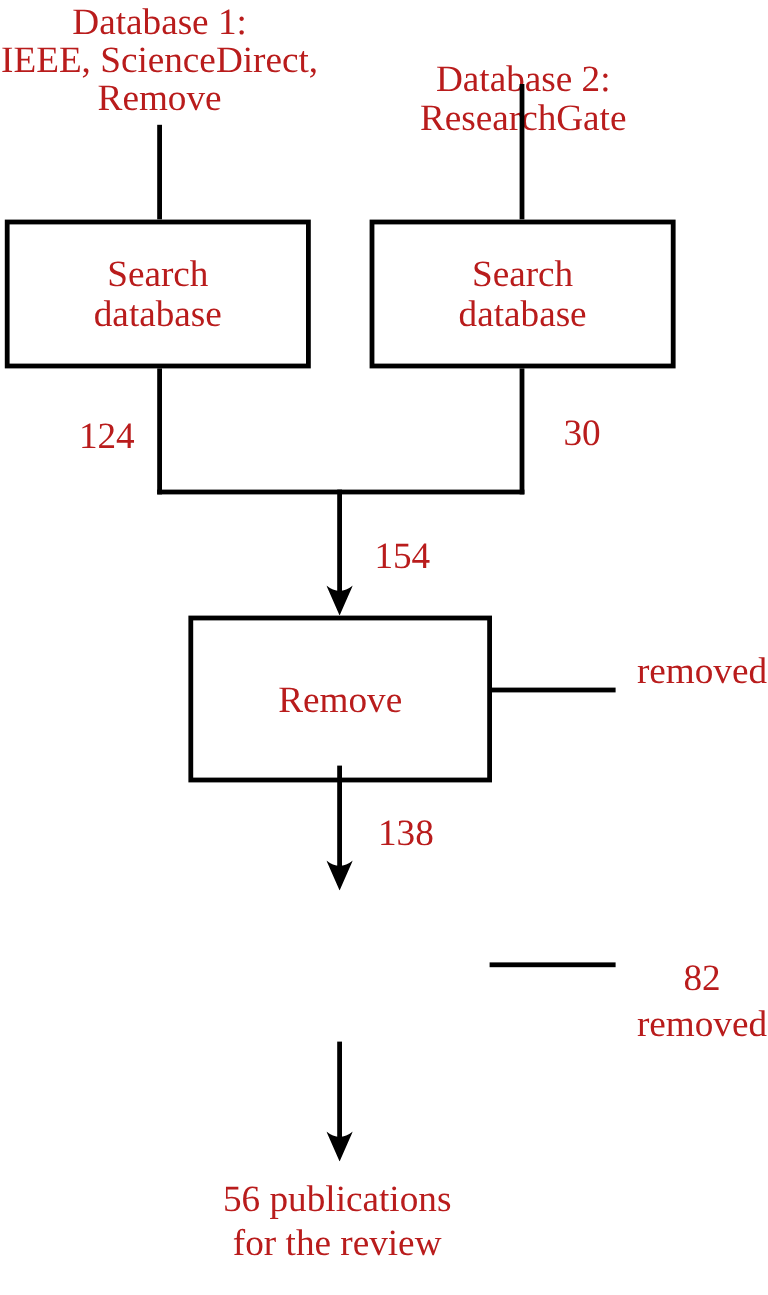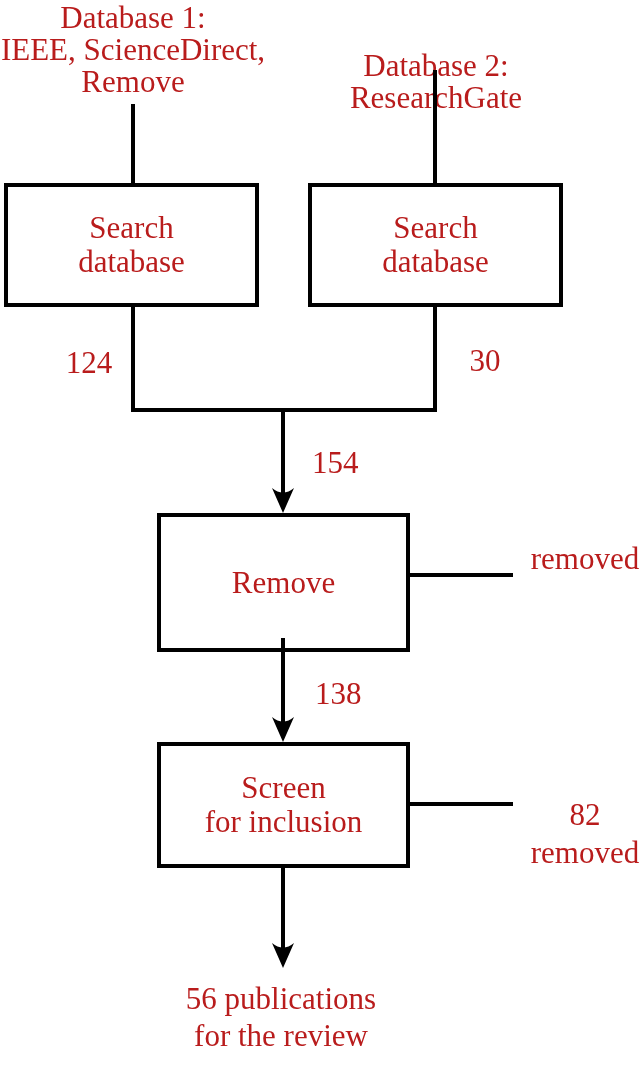--- a/index.html
+++ b/index.html
@@ -121,24 +121,20 @@
   <div class="txt centered removed16">
     <span>removed</span>
   </div>
 
   <div class="vline drop3"></div>
   <svg class="arrow arrow2" viewBox="0 0 22 27">
     <path d="M11 27 L0 2 Q11 11 22 2 Z" fill="#000000"></path>
   </svg>
   <div class="txt count138">138</div>
 
-  <div class="box box-screen">
-    <span>Screen</span>
-    <span>for inclusion</span>
-  </div>
   <div class="hline side2"></div>
   <div class="txt centered removed82">
     <span>82</span>
     <span>removed</span>
   </div>
 
   <div class="vline drop4"></div>
   <svg class="arrow arrow3" viewBox="0 0 22 27">
     <path d="M11 27 L0 2 Q11 11 22 2 Z" fill="#000000"></path>
   </svg>

